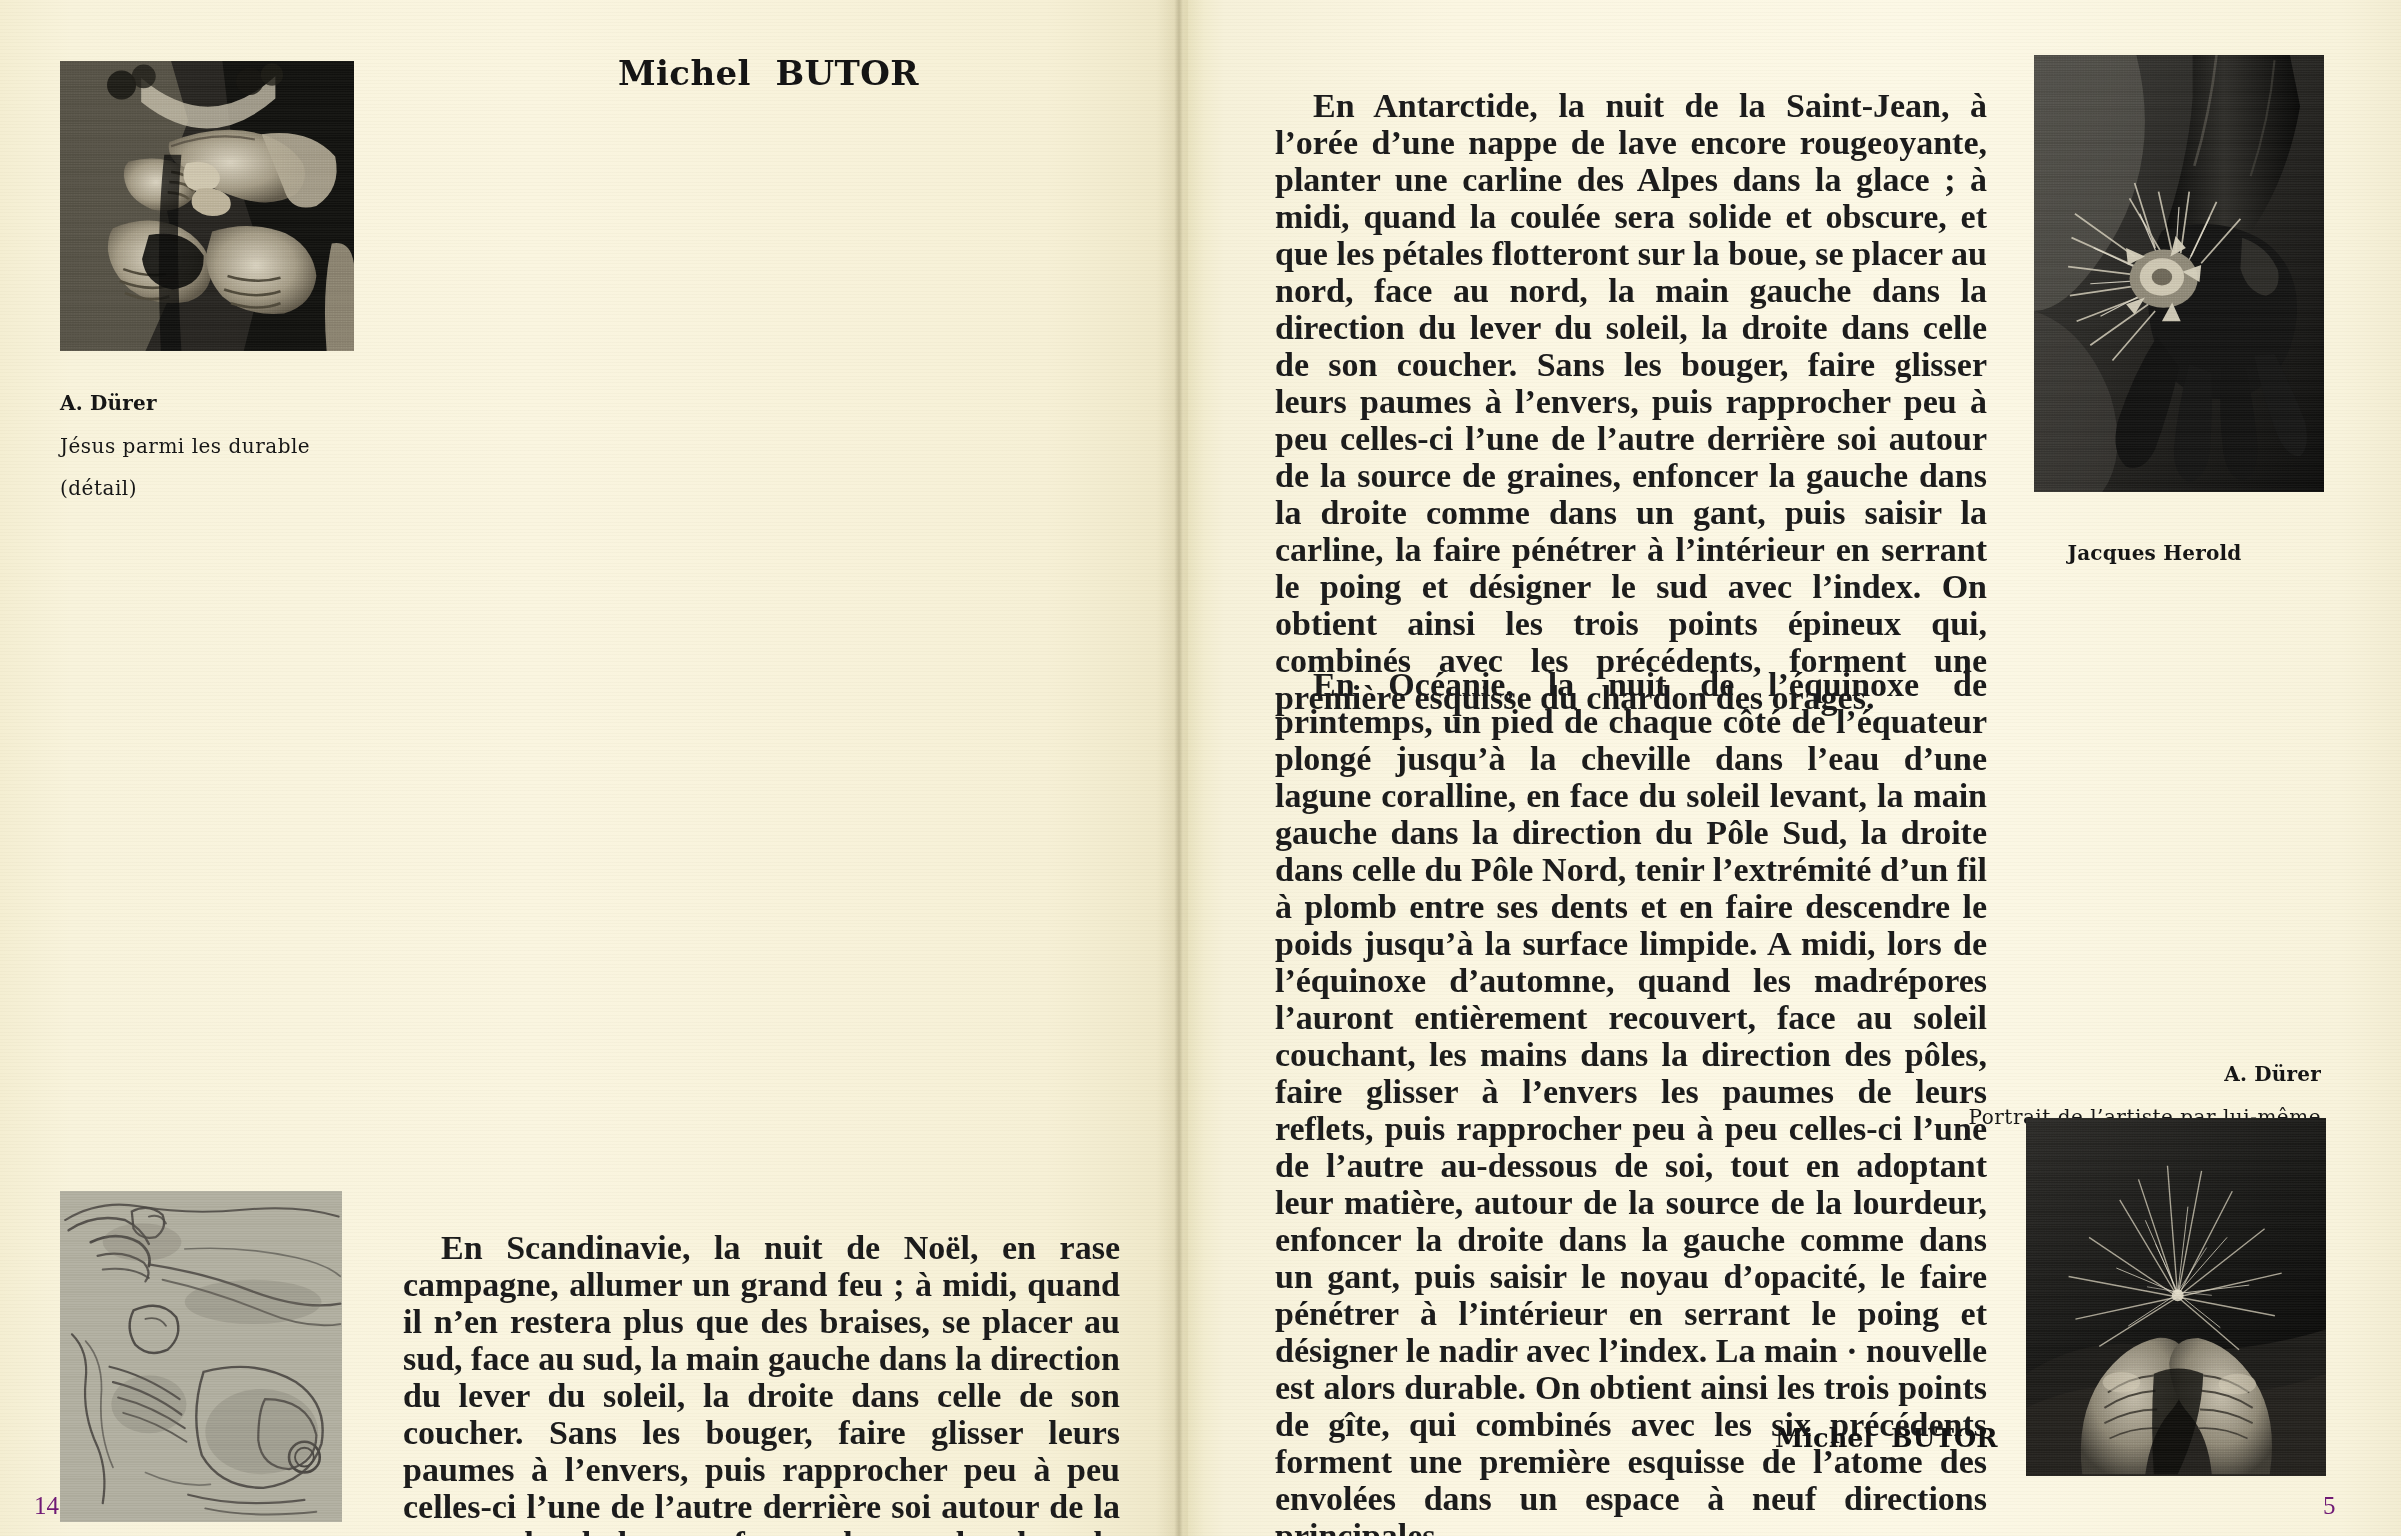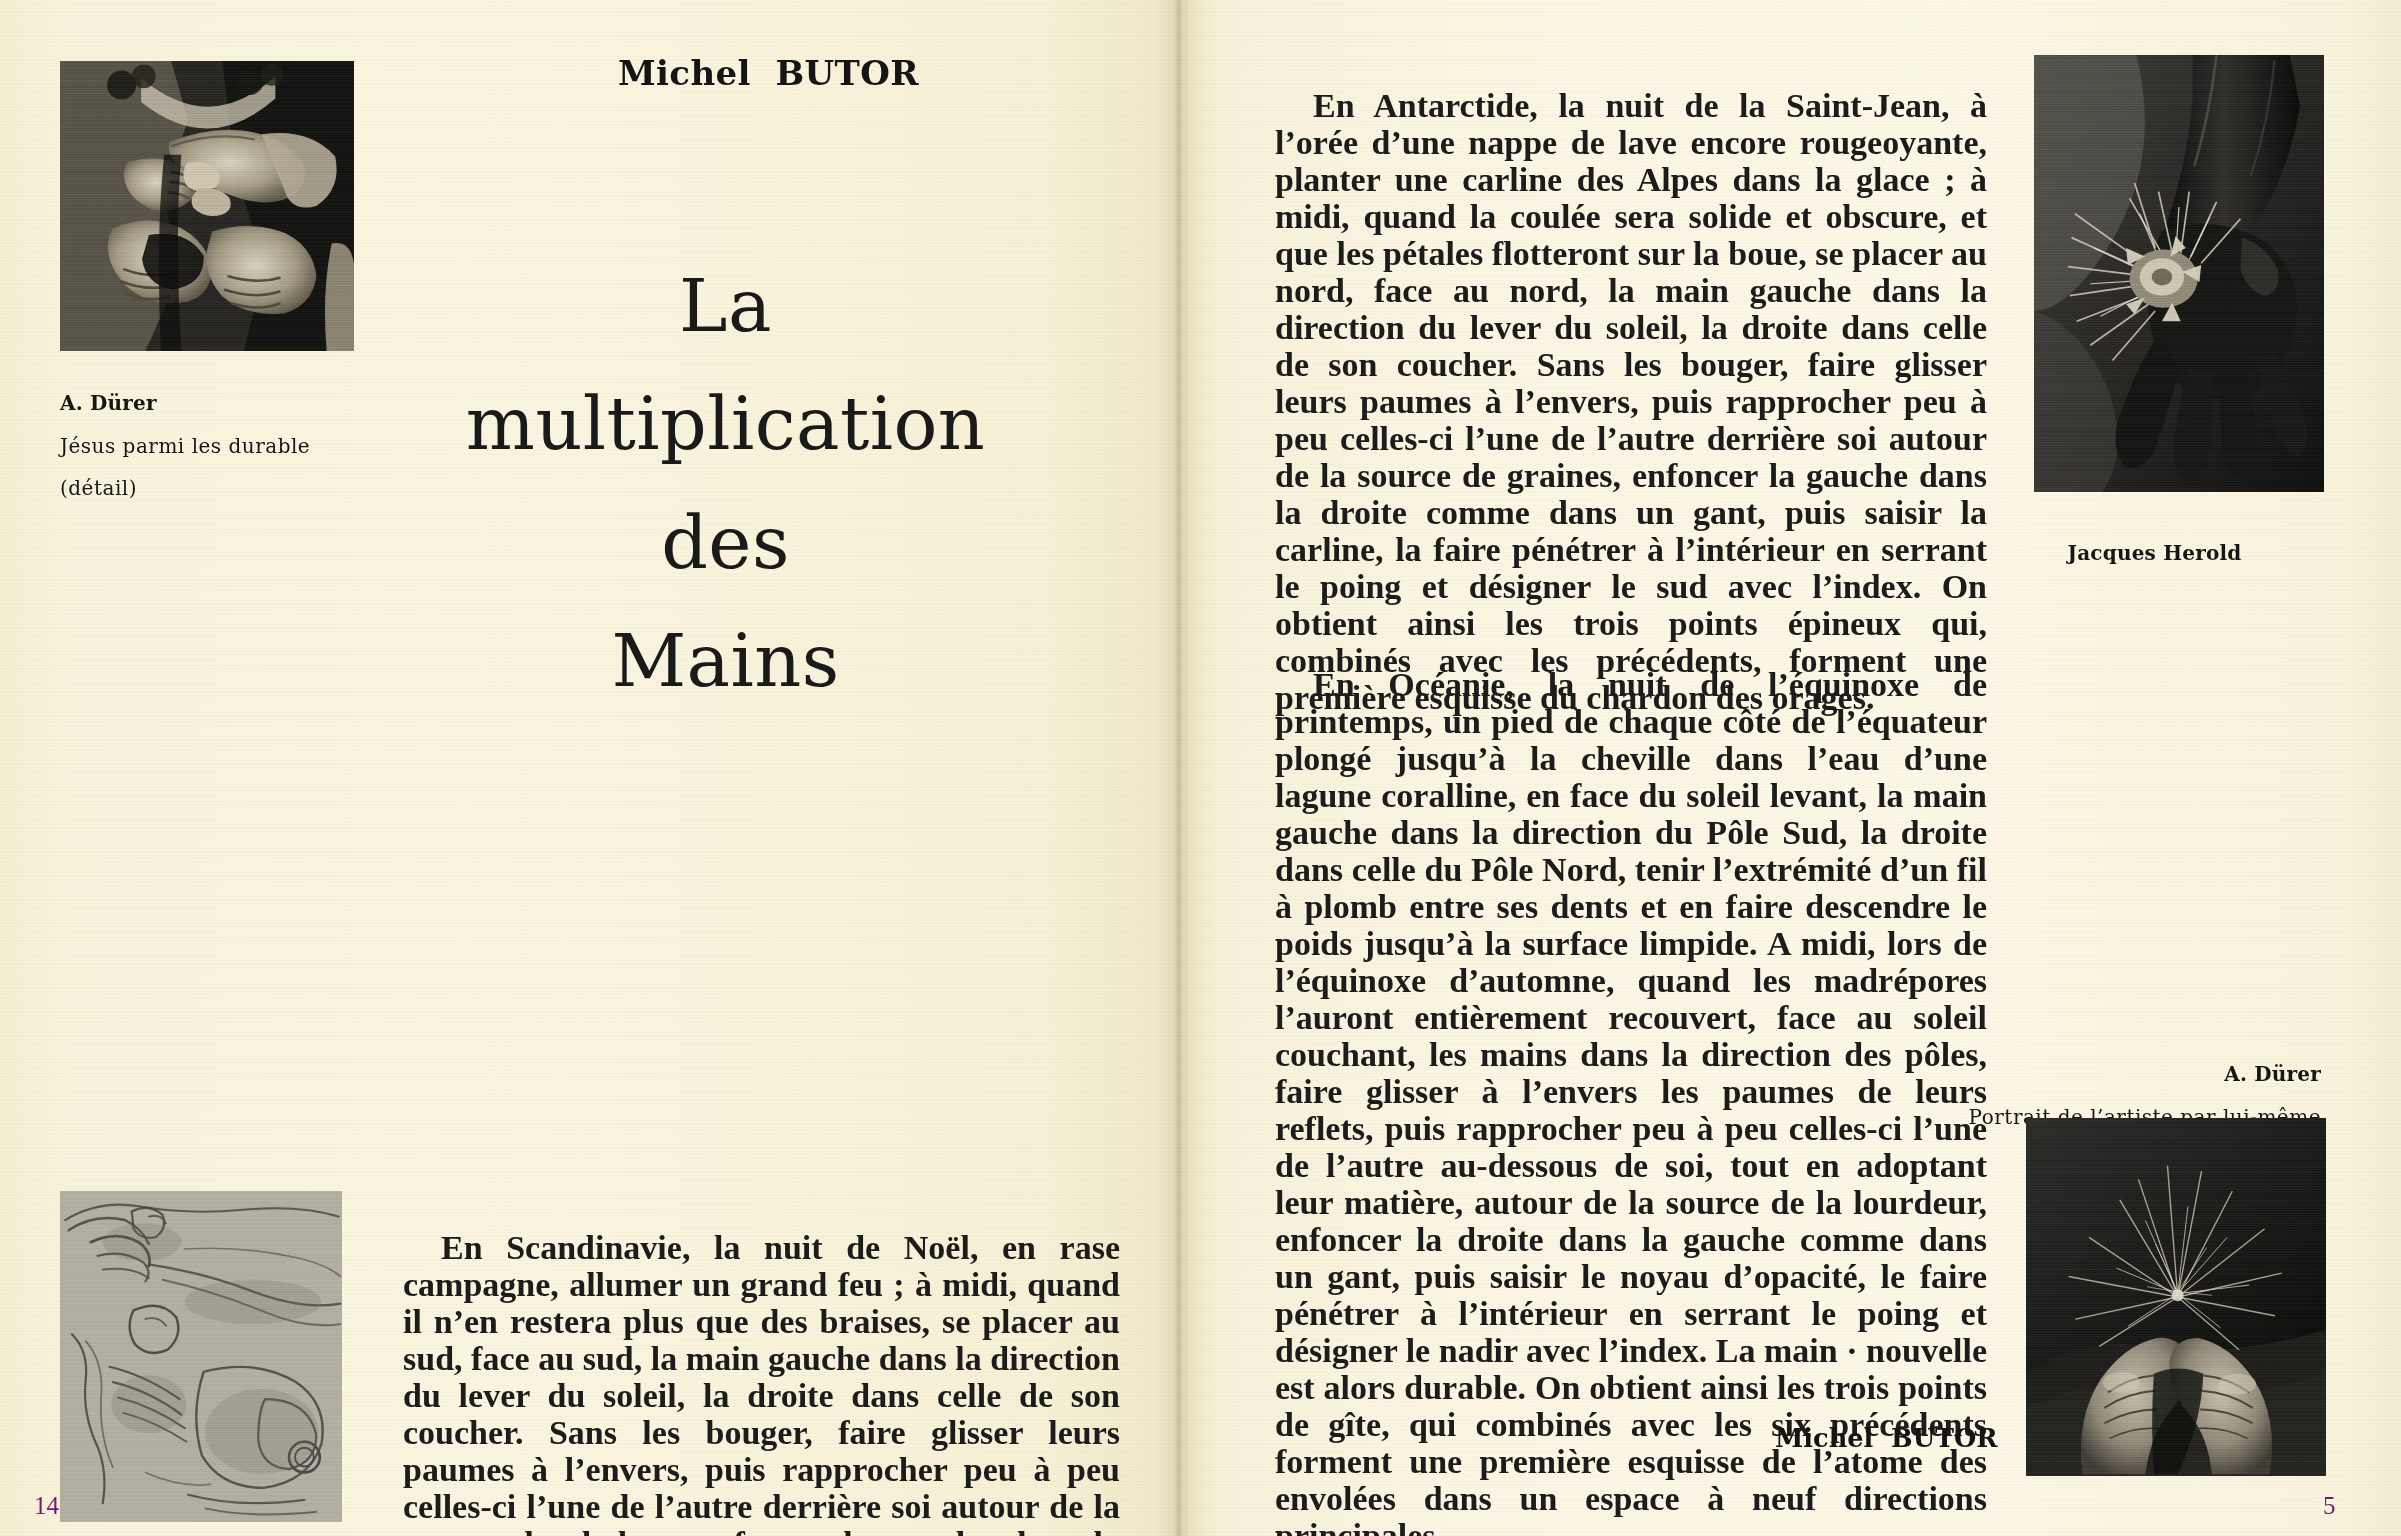--- a/index.html
+++ b/index.html
@@ -279,26 +279,20 @@
   </div>
 
   <div class="caption" id="caption-durer-docteurs">
     <span class="cap-artist">A. Dürer</span><br>
     <span class="cap-work">Jésus parmi les durable</span><br>
     <span class="cap-detail">(détail)</span>
   </div>
 
   <div class="author-head">Michel  BUTOR</div>
 
-  <div class="title">
-    <span class="title-line big">La</span>
-    <span class="title-line big">multiplication</span>
-    <span class="title-line big">des</span>
-    <span class="title-line big">Mains</span>
-  </div>
 
 
   <div class="plate" id="plate-klossowski">
     <svg viewBox="0 0 330 388" preserveAspectRatio="none" aria-hidden="true">
       <rect width="330" height="388" fill="#b9b6a8"></rect>
       <rect width="330" height="388" fill="#aca99a" opacity=".5"></rect>
       <g stroke="#4a4742" fill="none" stroke-linecap="round">
 
         <path d="M6 34 Q46 10 92 18 Q150 28 214 22 Q280 16 326 30" stroke-width="2.4" opacity=".85"></path>
         <path d="M10 46 Q40 26 76 34 Q96 44 104 62" stroke-width="2.8" opacity=".9"></path>

